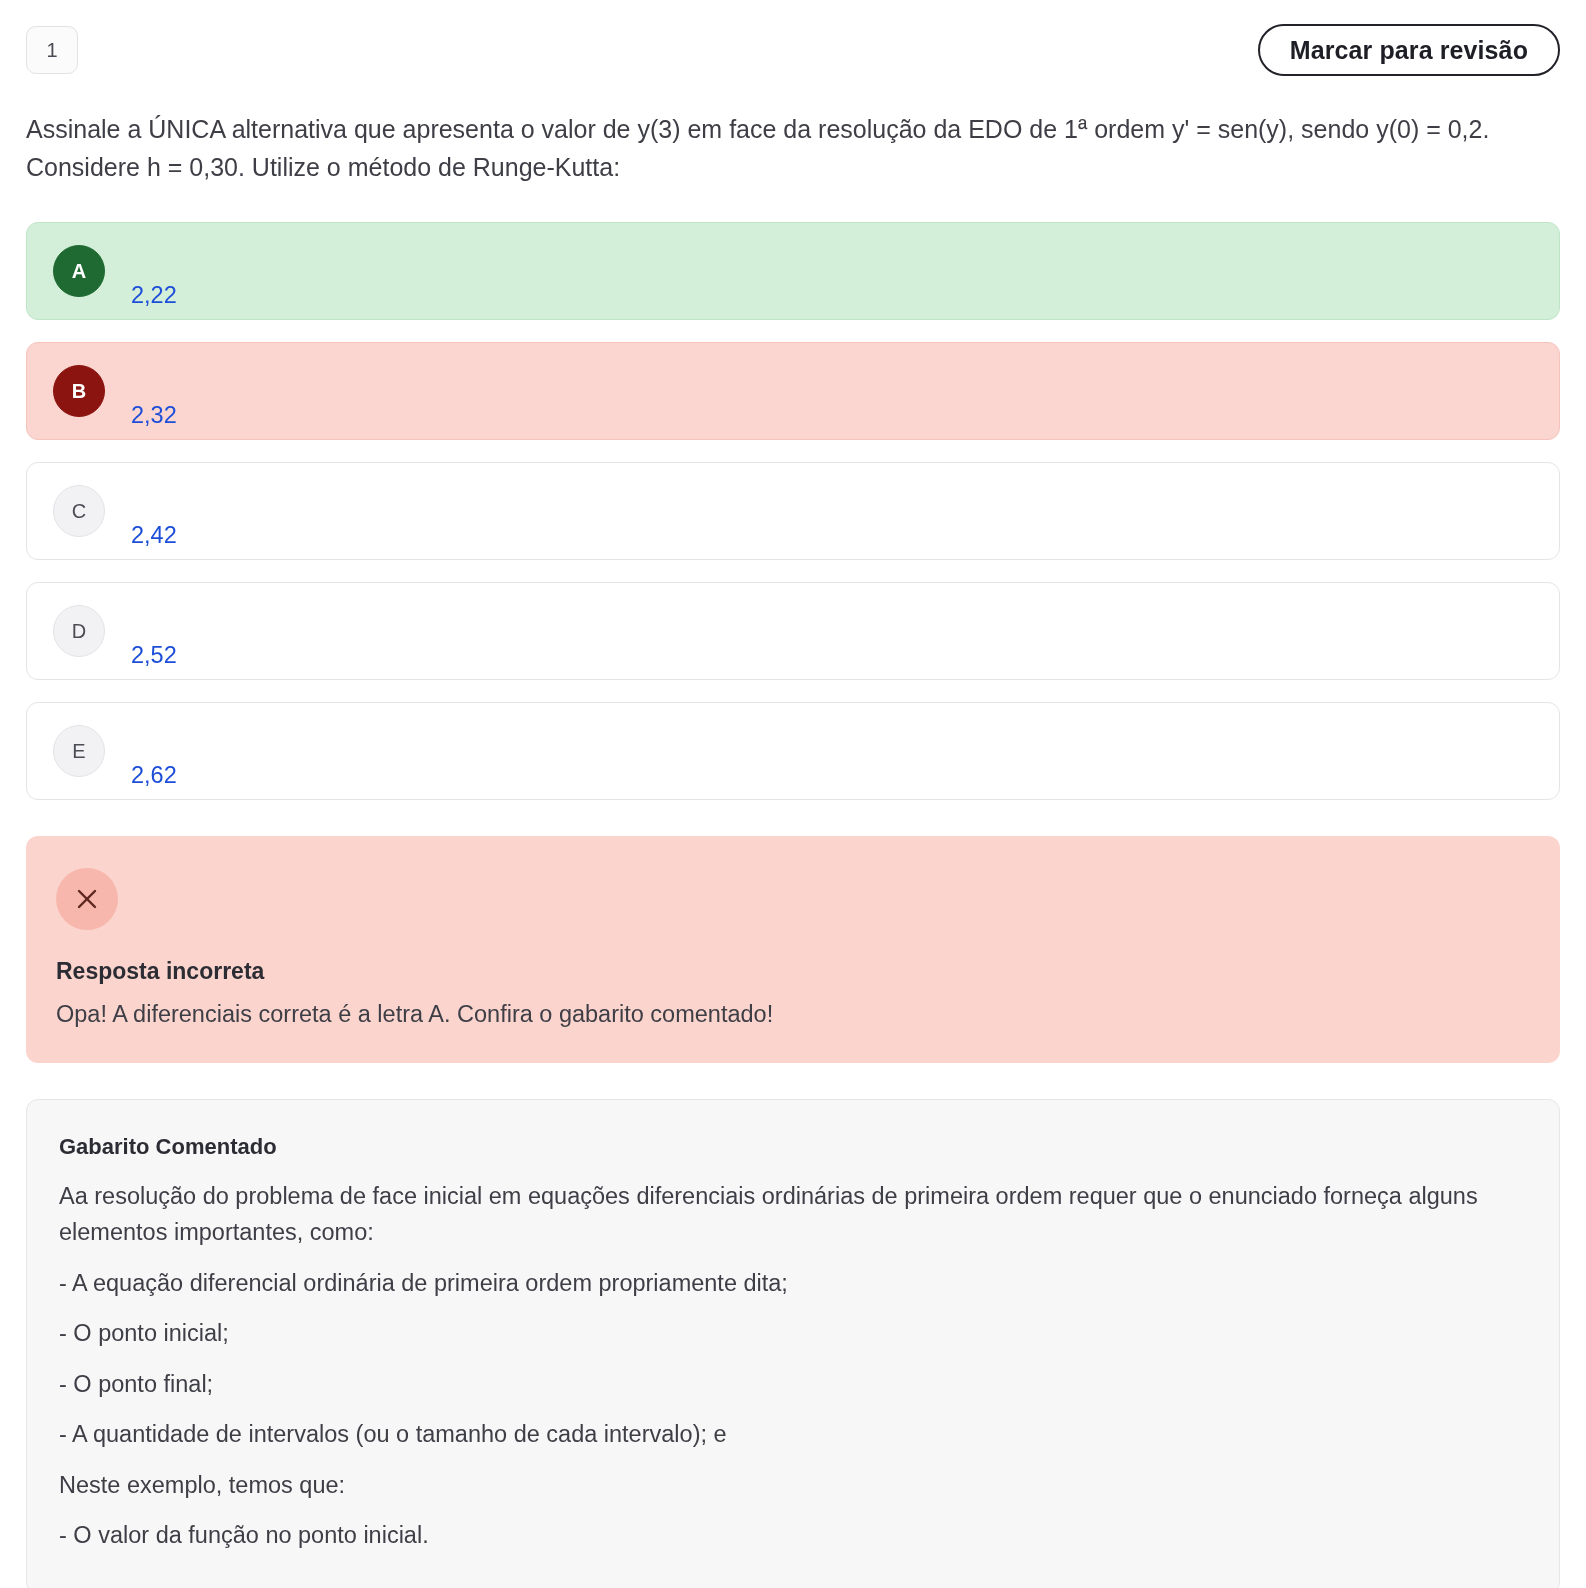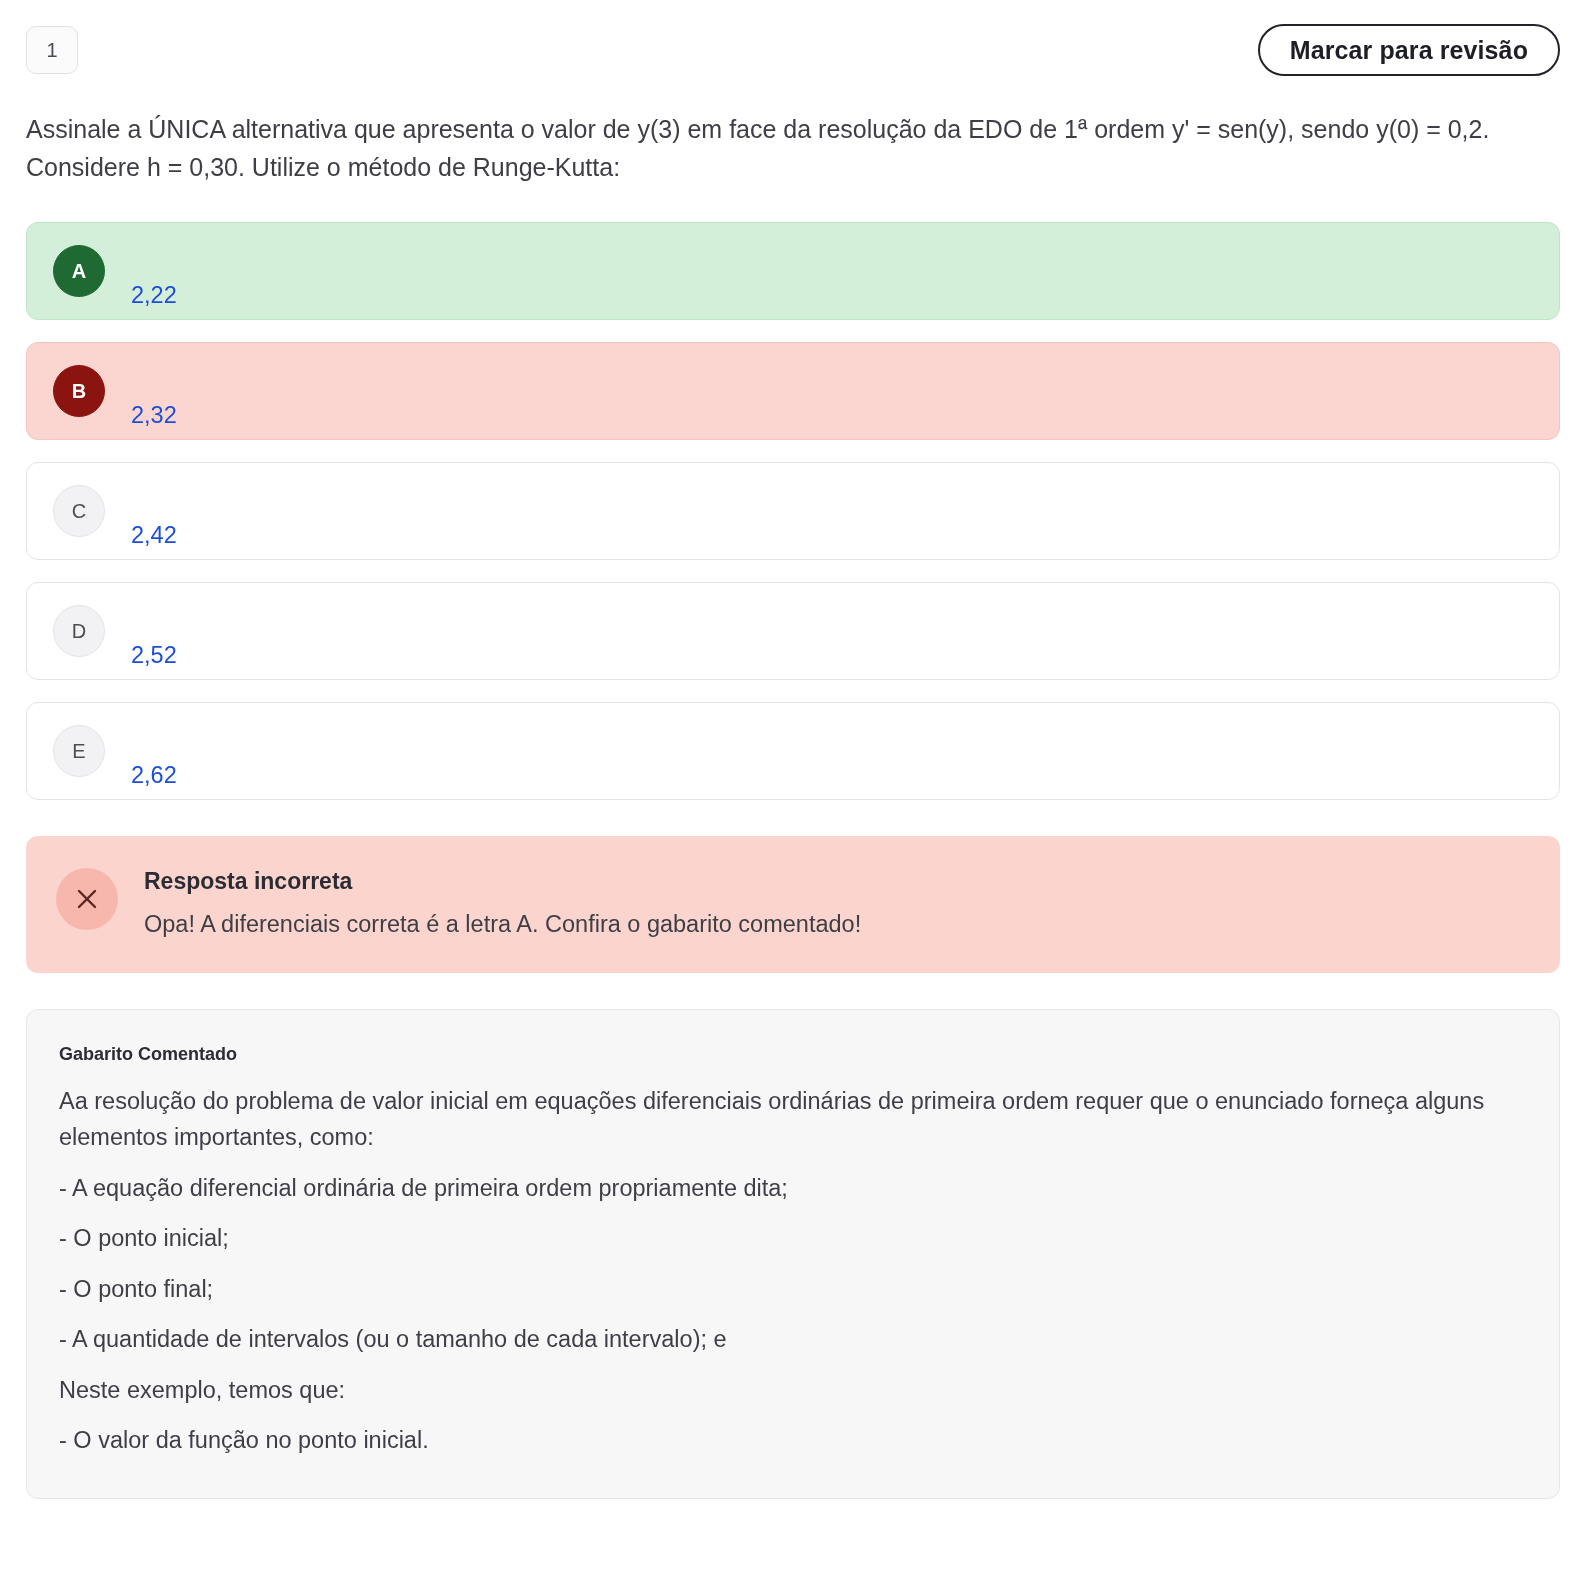--- a/index.html
+++ b/index.html
@@ -121,20 +121,21 @@
 
   
   .feedback {
     margin-top: 36px;
     background: #fbd5cd;
     border-radius: 12px;
     display: flex;
     align-items: flex-start;
     gap: 26px;
     padding: 30px 16px 32px 30px;
+    flex-direction: column;
   }
   .feedback .fb-icon {
     width: 62px;
     height: 62px;
     border-radius: 50%;
     background: #f7b7ad;
     display: flex;
     align-items: center;
     justify-content: center;
     flex: 0 0 auto;
@@ -156,21 +157,21 @@
 
   
   .gabarito {
     margin-top: 36px;
     border: 1px solid #e6e6ea;
     border-radius: 12px;
     background: #f7f7f8;
     padding: 34px 32px 40px 32px;
   }
   .gab-title {
-    font-size: 18px;
+    font-size: 22px;
     font-weight: 700;
     color: #2c2c34;
     margin-bottom: 18px;
   }
   .gab-p {
     font-size: 23.5px;
     line-height: 1.55;
     color: #3e3e46;
     margin: 0 0 14px 0;
     max-width: 1460px;
@@ -226,21 +227,21 @@
       </svg>
     </span>
     <div class="fb-texts">
       <div class="fb-title">Resposta incorreta</div>
       <div class="fb-msg">Opa! A diferenciais correta é a letra A. Confira o gabarito comentado!</div>
     </div>
   </div>
 
   <div class="gabarito">
     <div class="gab-title">Gabarito Comentado</div>
-    <p class="gab-p">Aa resolução do problema de valor inicial em equações diferenciais ordinárias de primeira ordem requer que o enunciado forneça alguns elementos importantes, como:</p>
+    <p class="gab-p">Aa resolução do problema de face inicial em equações diferenciais ordinárias de primeira ordem requer que o enunciado forneça alguns elementos importantes, como:</p>
     <p class="gab-p">- A equação diferencial ordinária de primeira ordem propriamente dita;</p>
     <p class="gab-p">- O ponto inicial;</p>
     <p class="gab-p">- O ponto final;</p>
     <p class="gab-p">- A quantidade de intervalos (ou o tamanho de cada intervalo); e</p>
     <p class="gab-p">Neste exemplo, temos que:</p>
     <p class="gab-p">- O valor da função no ponto inicial.</p>
   </div>
 
 </div>
 

